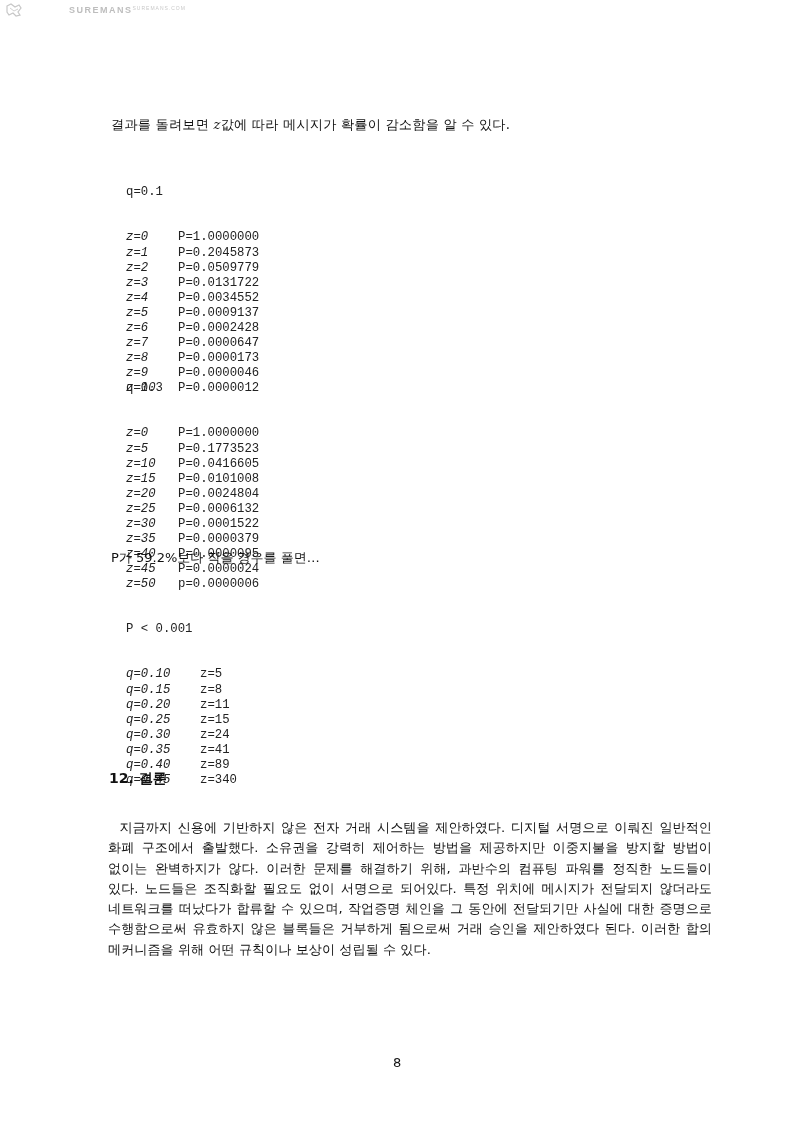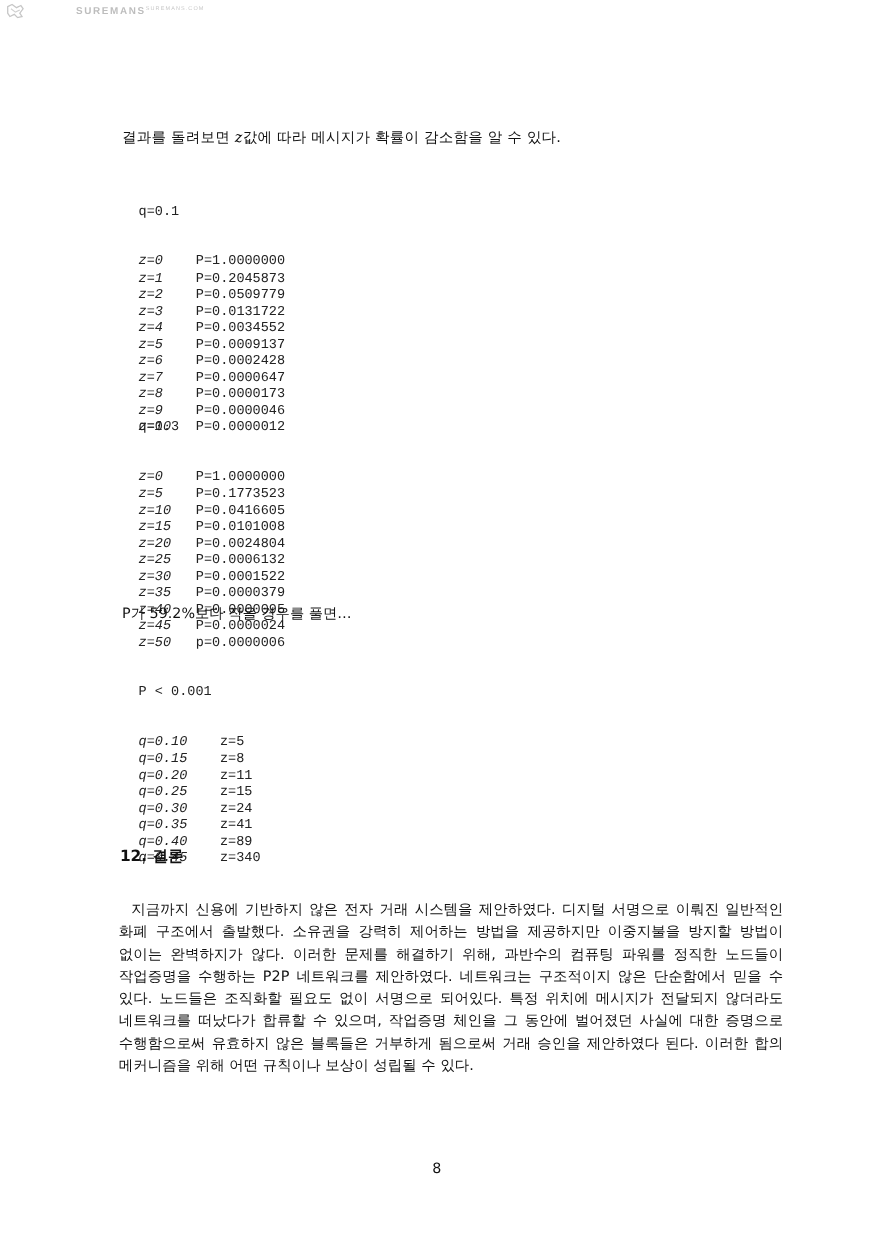--- a/index.html
+++ b/index.html
@@ -61,20 +61,19 @@
 <div class="code code3" style="top:592px;">
   <div>P &lt; 0.001</div>
   <div id="thr-rows"><div class="row"><span class="c1">q=0.10</span><span class="c2">z=5</span></div><div class="row"><span class="c1">q=0.15</span><span class="c2">z=8</span></div><div class="row"><span class="c1">q=0.20</span><span class="c2">z=11</span></div><div class="row"><span class="c1">q=0.25</span><span class="c2">z=15</span></div><div class="row"><span class="c1">q=0.30</span><span class="c2">z=24</span></div><div class="row"><span class="c1">q=0.35</span><span class="c2">z=41</span></div><div class="row"><span class="c1">q=0.40</span><span class="c2">z=89</span></div><div class="row"><span class="c1">q=0.45</span><span class="c2">z=340</span></div></div>
 </div>
 
 <div class="heading">12. 결론</div>
 <div class="para" id="para">
     <span class="line">&nbsp;&nbsp;지금까지 신용에 기반하지 않은 전자 거래 시스템을 제안하였다. 디지털 서명으로 이뤄진 일반적인</span>
     <span class="line">화폐 구조에서 출발했다. 소유권을 강력히 제어하는 방법을 제공하지만 이중지불을 방지할 방법이</span>
     <span class="line">없이는 완벽하지가 않다. 이러한 문제를 해결하기 위해, 과반수의 컴퓨팅 파워를 정직한 노드들이</span>
-    <span class="line">작업증명을 수행하는 P2P 네트워크를 제안하였다. 네트워크는 구조적이지 않은 단순함에서 믿을 수</span>
     <span class="line">있다. 노드들은 조직화할 필요도 없이 서명으로 되어있다. 특정 위치에 메시지가 전달되지 않더라도</span>
-    <span class="line">네트워크를 떠났다가 합류할 수 있으며, 작업증명 체인을 그 동안에 벌어졌던 사실에 대한 증명으로</span>
+    <span class="line">네트워크를 떠났다가 합류할 수 있으며, 작업증명 체인을 그 동안에 전달되기만 사실에 대한 증명으로</span>
     <span class="line">수행함으로써 유효하지 않은 블록들은 거부하게 됨으로써 거래 승인을 제안하였다 된다. 이러한 합의</span>
     <span class="line last">메커니즘을 위해 어떤 규칙이나 보상이 성립될 수 있다.</span>
   </div>
 
 <div class="page-number">8</div>
 
 </body></html>

